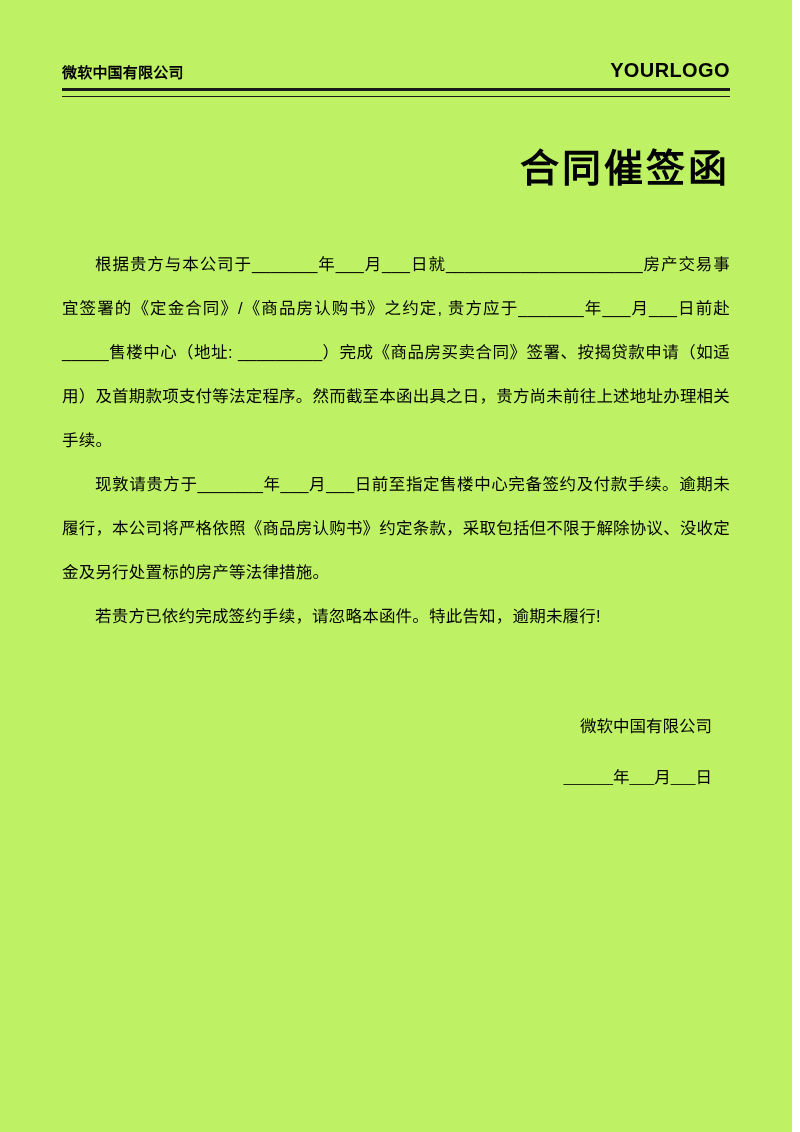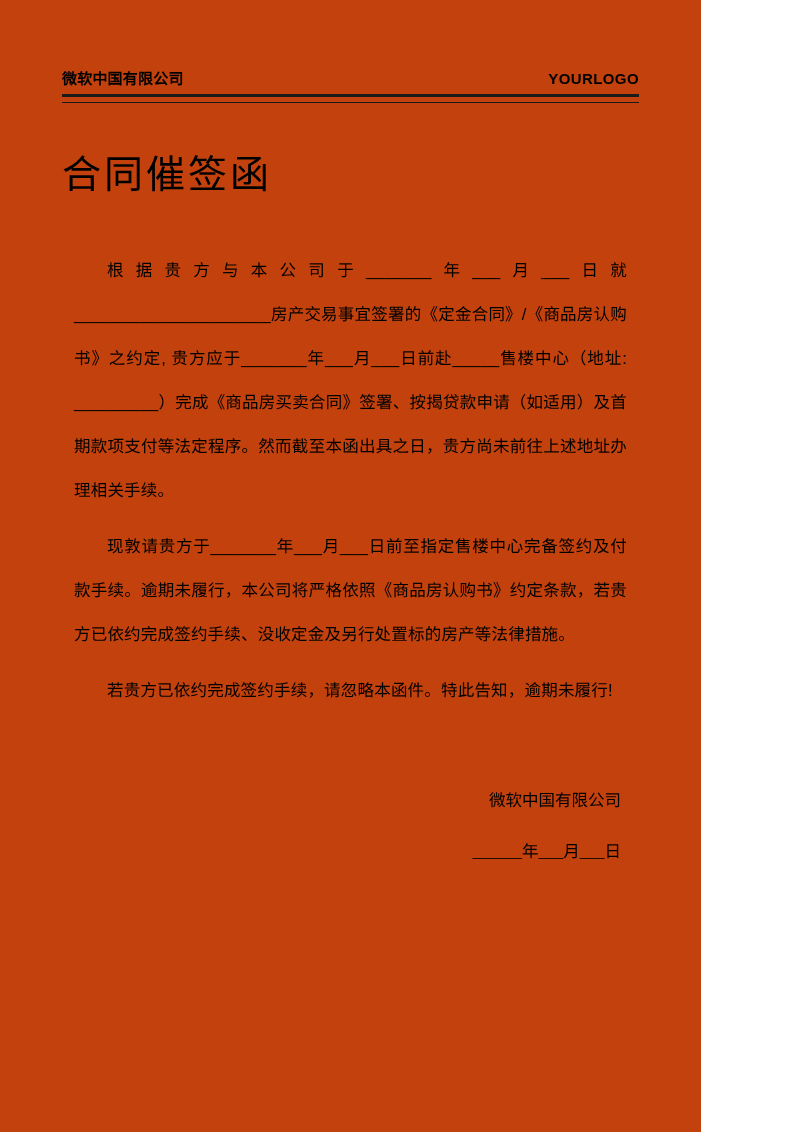--- a/index.html
+++ b/index.html
@@ -10,81 +10,81 @@
   }
   body {
     width: 800px;
     height: 1132px;
     font-family: "Liberation Sans", "DejaVu Sans", sans-serif;
     color: #000000;
     -webkit-font-smoothing: antialiased;
   }
   .page {
     position: relative;
-    width: 701px;
+    width: 792px;
     height: 1132px;
-    background: #c2410c;
+    background: #bef264;
     box-sizing: border-box;
-    padding: 12px 62px;
+    padding: 0 62px;
   }
 
   
   .letterhead {
     display: flex;
     align-items: flex-end;
     justify-content: space-between;
     padding-top: 58px;
     padding-bottom: 6px;
   }
   .letterhead-company {
     font-size: 15px;
     font-weight: bold;
     letter-spacing: 0.2px;
     line-height: 1.2;
   }
   .letterhead-logo {
-    font-size: 15px;
+    font-size: 20px;
     font-weight: bold;
     letter-spacing: 0.4px;
     line-height: 1.2;
     margin-left: 40px;
   }
   .header-rule {
     height: 5px;
     border-top: 3px solid #1a1a1a;
     border-bottom: 1px solid #1a1a1a;
     margin-bottom: 0;
   }
 
   
   .doc-title {
-    text-align: left;
+    text-align: right;
     font-size: 39px;
-    font-weight: normal;
+    font-weight: bold;
     letter-spacing: 3px;
     margin-top: 48px;
     margin-bottom: 4px;
     line-height: 1.25;
   }
 
   
   .letter-body {
     margin-top: 48px;
     font-size: 16.5px;
     line-height: 44px;
     text-align: justify;
     text-justify: inter-ideograph;
     letter-spacing: 0.2px;
   }
   .salutation {
     margin: 0 0 8px 0;
     white-space: nowrap;
   }
   .para {
-    margin: 12px;
+    margin: 0;
     text-indent: 2em;
   }
   .para + .para {
     margin-top: 0;
   }
 
   
   .signature-block {
     margin-top: 62px;
     text-align: right;
@@ -107,21 +107,21 @@
   <div class="header-rule"></div>
 
   <h1 class="doc-title">合同催签函</h1>
 
   <div class="letter-body">
 
 
     <p class="para">根据贵方与本公司于_______年___月___日就_____________________房产交易事宜签署的《定金合同》/《商品房认购书》之约定, 贵方应于_______年___月___日前赴_____售楼中心（地址: _________）完成《商品房买卖合同》签署、按揭贷款申请（如适用）及首期款项支付等法定程序。然而截至本函出具之日，贵方尚未前往上述地址办理相关手续。</p>
 
 
-    <p class="para">现敦请贵方于_______年___月___日前至指定售楼中心完备签约及付款手续。逾期未履行，本公司将严格依照《商品房认购书》约定条款，若贵方已依约完成签约手续、没收定金及另行处置标的房产等法律措施。</p>
+    <p class="para">现敦请贵方于_______年___月___日前至指定售楼中心完备签约及付款手续。逾期未履行，本公司将严格依照《商品房认购书》约定条款，采取包括但不限于解除协议、没收定金及另行处置标的房产等法律措施。</p>
 
     <p class="para">若贵方已依约完成签约手续，请忽略本函件。特此告知，逾期未履行!</p>
 
   </div>
 
   <div class="signature-block">
     <div class="sign-company">微软中国有限公司</div>
     <div class="sign-date">______年___月___日</div>
   </div>
 

